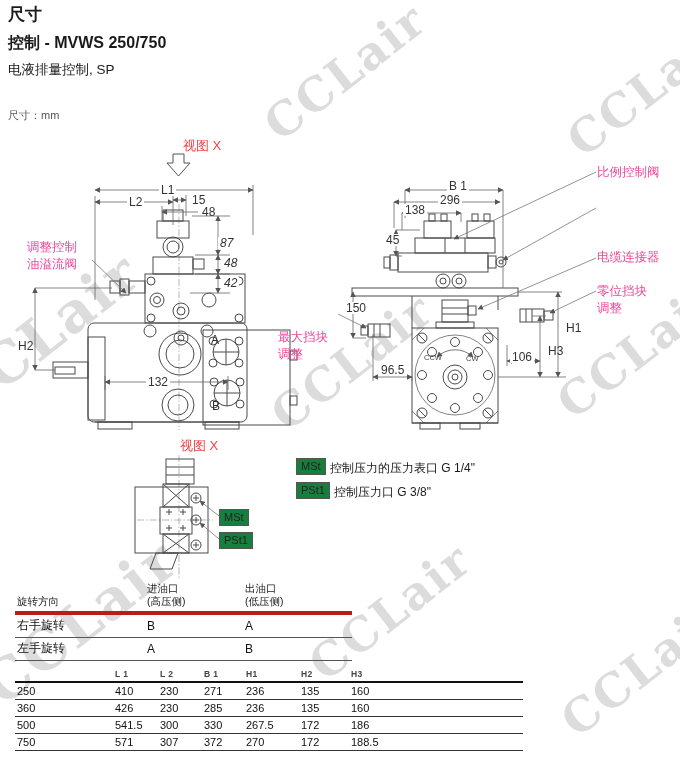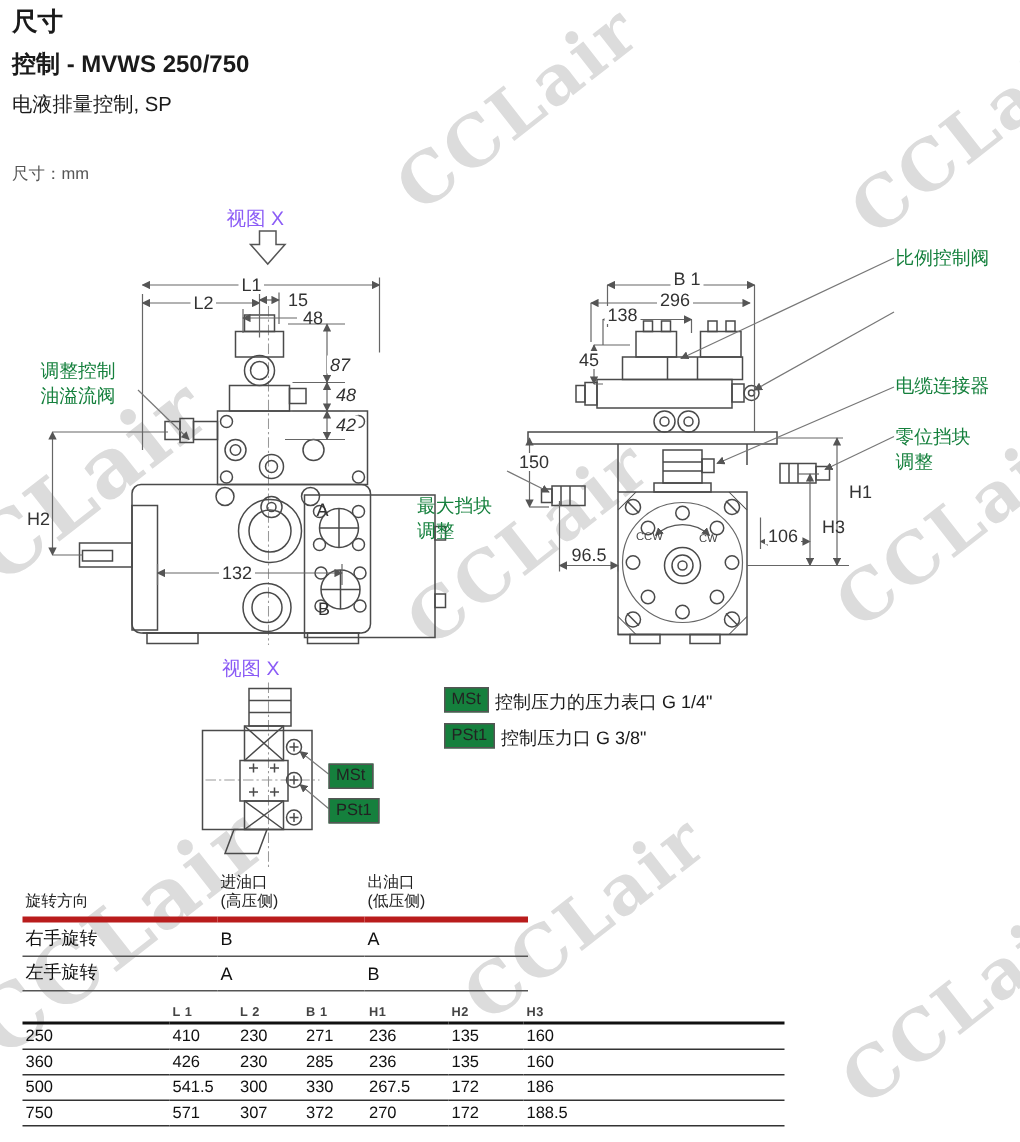--- a/index.html
+++ b/index.html
@@ -21,22 +21,22 @@
   .hdr .t2 { font-size:16px; font-weight:bold; margin:7px 0 0 0; }
   .hdr .t3 { font-size:13.5px; margin:7px 0 0 0; }
   .units { position:absolute; left:8px; top:108px; font-size:11px; color:#555; z-index:3; }
   
   svg.draw { position:absolute; left:0; top:0; z-index:1; }
   
   .dim { position:absolute; z-index:3; font-size:12px; color:#333; white-space:nowrap; line-height:12px; }
   .dim.bg { background:#fff; padding:0 2px; }
   .dim.it { font-style:italic; }
   .dim.tiny { font-size:7.5px; color:#444; }
-  .viewlabel { position:absolute; z-index:3; font-size:13px; color:#8b5cf6; white-space:nowrap; }
-  .callout { position:absolute; z-index:3; font-size:12.5px; line-height:1.32; color:#15803d; }
+  .viewlabel { position:absolute; z-index:3; font-size:13px; color:#ef4444; white-space:nowrap;margin-left:32px; }
+  .callout { position:absolute; z-index:3; font-size:12.5px; line-height:1.32; color:#ec4899; }
   .tagbox {
     position:absolute; z-index:3; border:1px solid #555; background:#15803d;
     font-size:11px; line-height:15px; height:15px; padding:0 4px; color:#222;
   }
   .legend-text { position:absolute; z-index:3; font-size:12px; color:#1a1a1a; white-space:nowrap; }
   
   table { border-collapse:collapse; position:absolute; z-index:2; background:transparent; }
   .rot-table { left:15px; top:582px; width:337px; }
   .rot-table th {
     font-size:10.5px; font-weight:normal; color:#222; text-align:left; vertical-align:bottom;

